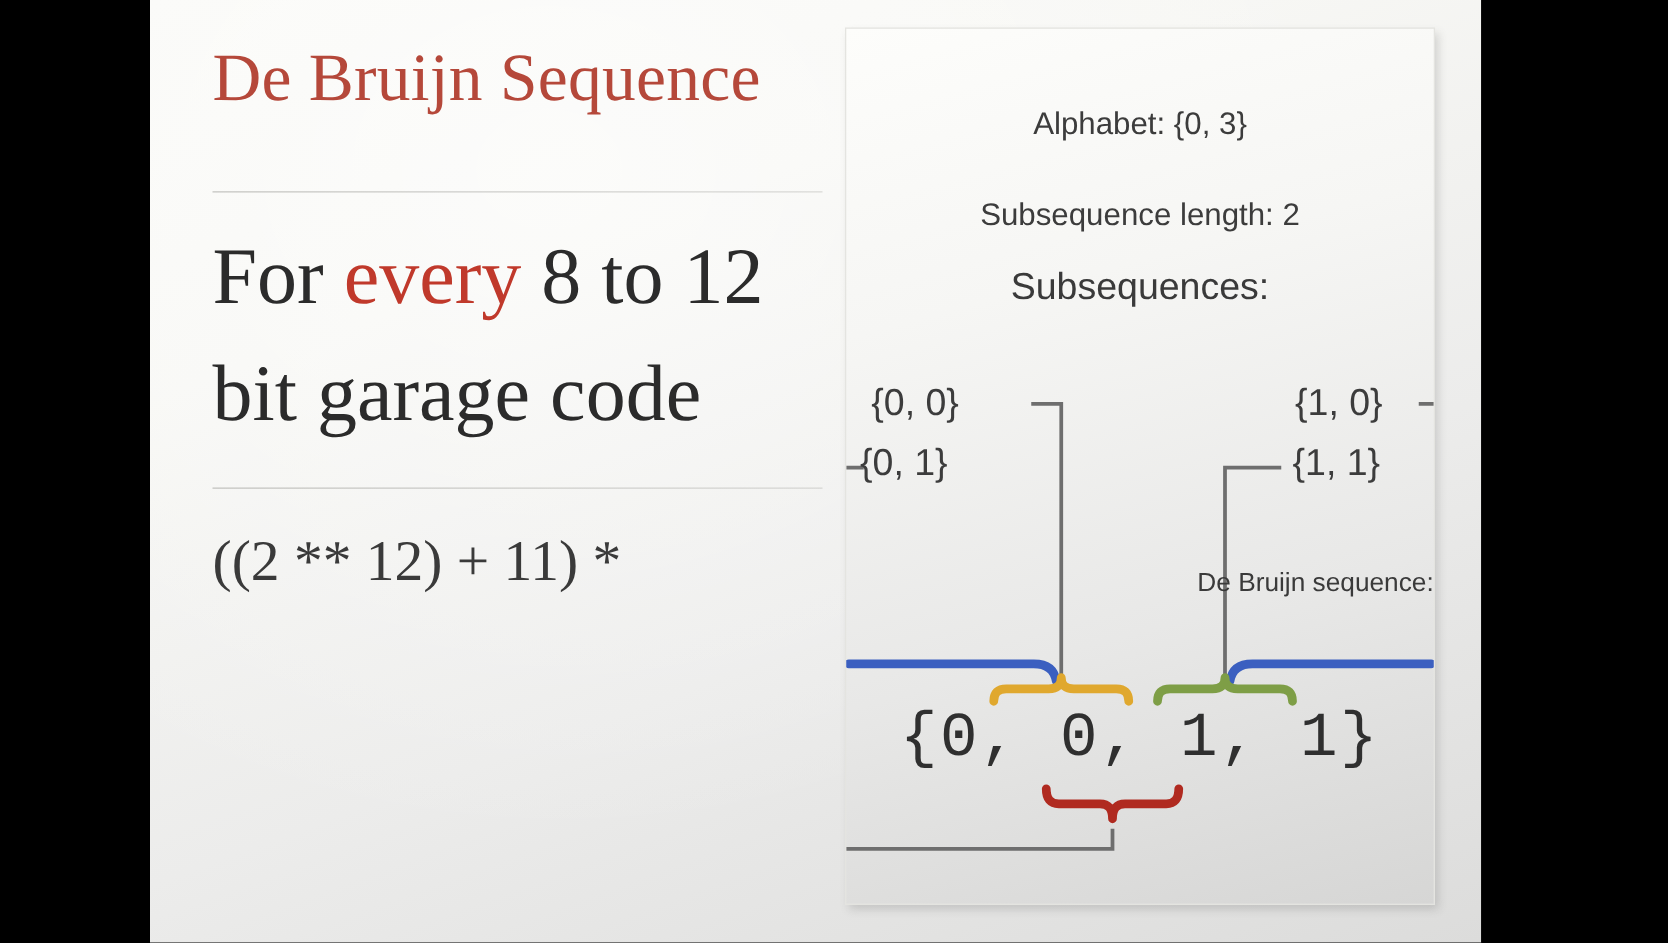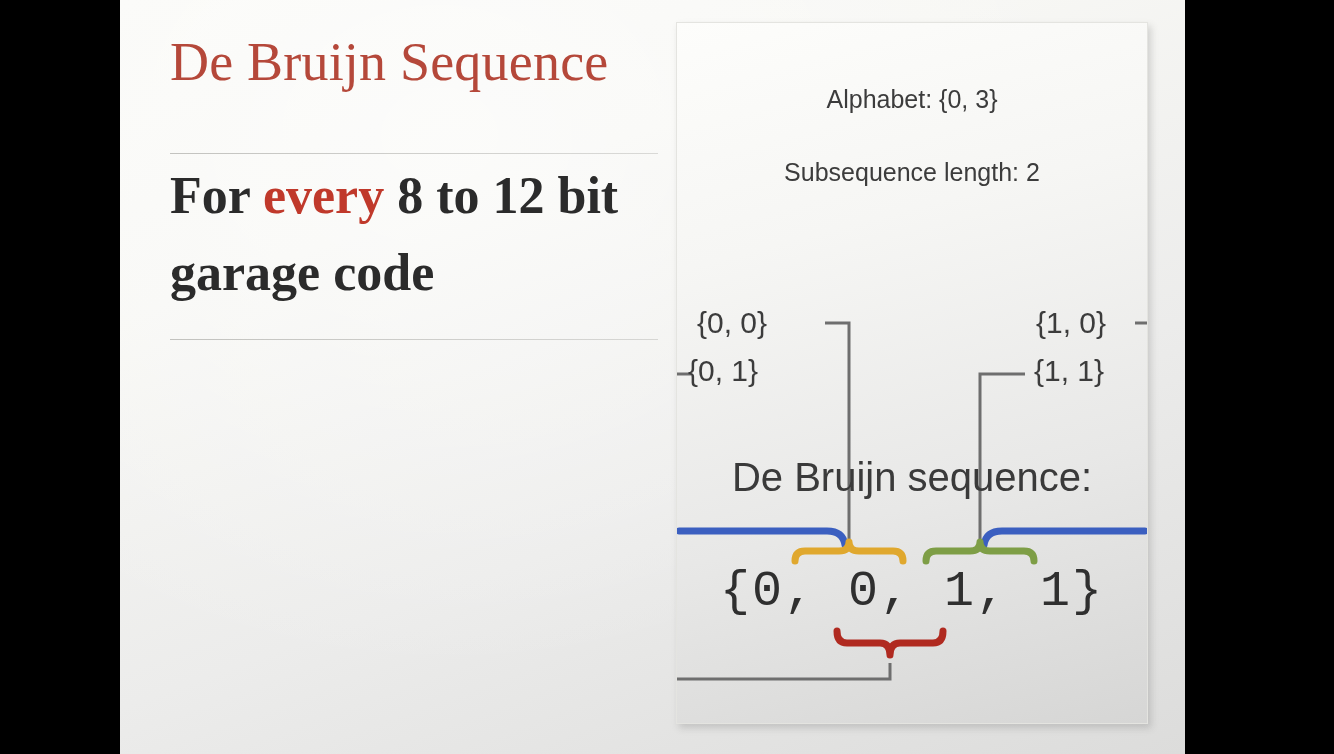--- a/index.html
+++ b/index.html
@@ -74,25 +74,25 @@
     height: 1px;
     width: 488px;
     background: linear-gradient(to right, rgba(150,150,145,0.55), rgba(150,150,145,0.32));
     margin: 0;
   }
   #divider-1 { margin-top: 62px; }
   #divider-2 { margin-top: 28px; }
 
   #statement {
     font-family: "Liberation Serif", serif;
-    font-weight: bold;
-    font-size: 52px;
+    font-weight: normal;
+    font-size: 64px;
     line-height: 1.47;
     color: #2b2b2b;
-    margin-top: 4px;
+    margin-top: 20px;
     max-width: 470px;
   }
   #statement .accent { color: #c0392b; }
 
   #formula {
     font-family: "Liberation Serif", serif;
     font-size: 46px;
     line-height: 1.56;
     color: #3a3a3a;
     margin-top: 22px;
@@ -148,23 +148,23 @@
     white-space: nowrap;
   }
   #label-00 { top: 283px; left: 20px; }
   #label-01 { top: 331px; left: 11px; }
   #label-10 { top: 283px; left: 359px; }
   #label-11 { top: 331px; left: 357px; }
 
   #db-seq-heading {
     position: absolute;
     top: 432px; left: 0; width: 470px;
-    text-align: center;
+    text-align: right;
     font-family: "Liberation Sans", sans-serif;
-    font-size: 40px;
+    font-size: 21px;
     color: #3a3a3a;
     z-index: 7;
   }
 
   #sequence-value {
     position: absolute;
     top: 540px; left: 0; width: 470px;
     text-align: center;
     font-family: Liberation Mono, monospace;
     font-size: 50px;
@@ -202,28 +202,30 @@
 
       <div id="divider-1" class="divider"></div>
 
       <div id="statement">
         <span>For </span><span class="accent">every</span><span> 8 to 12 bit garage code</span>
       </div>
 
       <div id="divider-2" class="divider"></div>
 
       <div id="formula">
+        <div>((2 ** 12) + 11) *</div>
       </div>
 
     </div>
 
     <div id="right-panel">
 
       <div id="alphabet-line" class="panel-text">Alphabet: {0, 3}</div>
       <div id="subseq-length-line" class="panel-text">Subsequence length: 2</div>
+      <div id="subsequences-heading" class="panel-text">Subsequences:</div>
 
       <div id="label-00" class="subseq-label">{0, 0}</div>
       <div id="label-01" class="subseq-label">{0, 1}</div>
       <div id="label-10" class="subseq-label">{1, 0}</div>
       <div id="label-11" class="subseq-label">{1, 1}</div>
 
       <svg id="connector-svg" viewBox="0 0 470 700">
 
         <path class="wire" d="M 148 300 L 172 300 L 172 522"></path>
 

